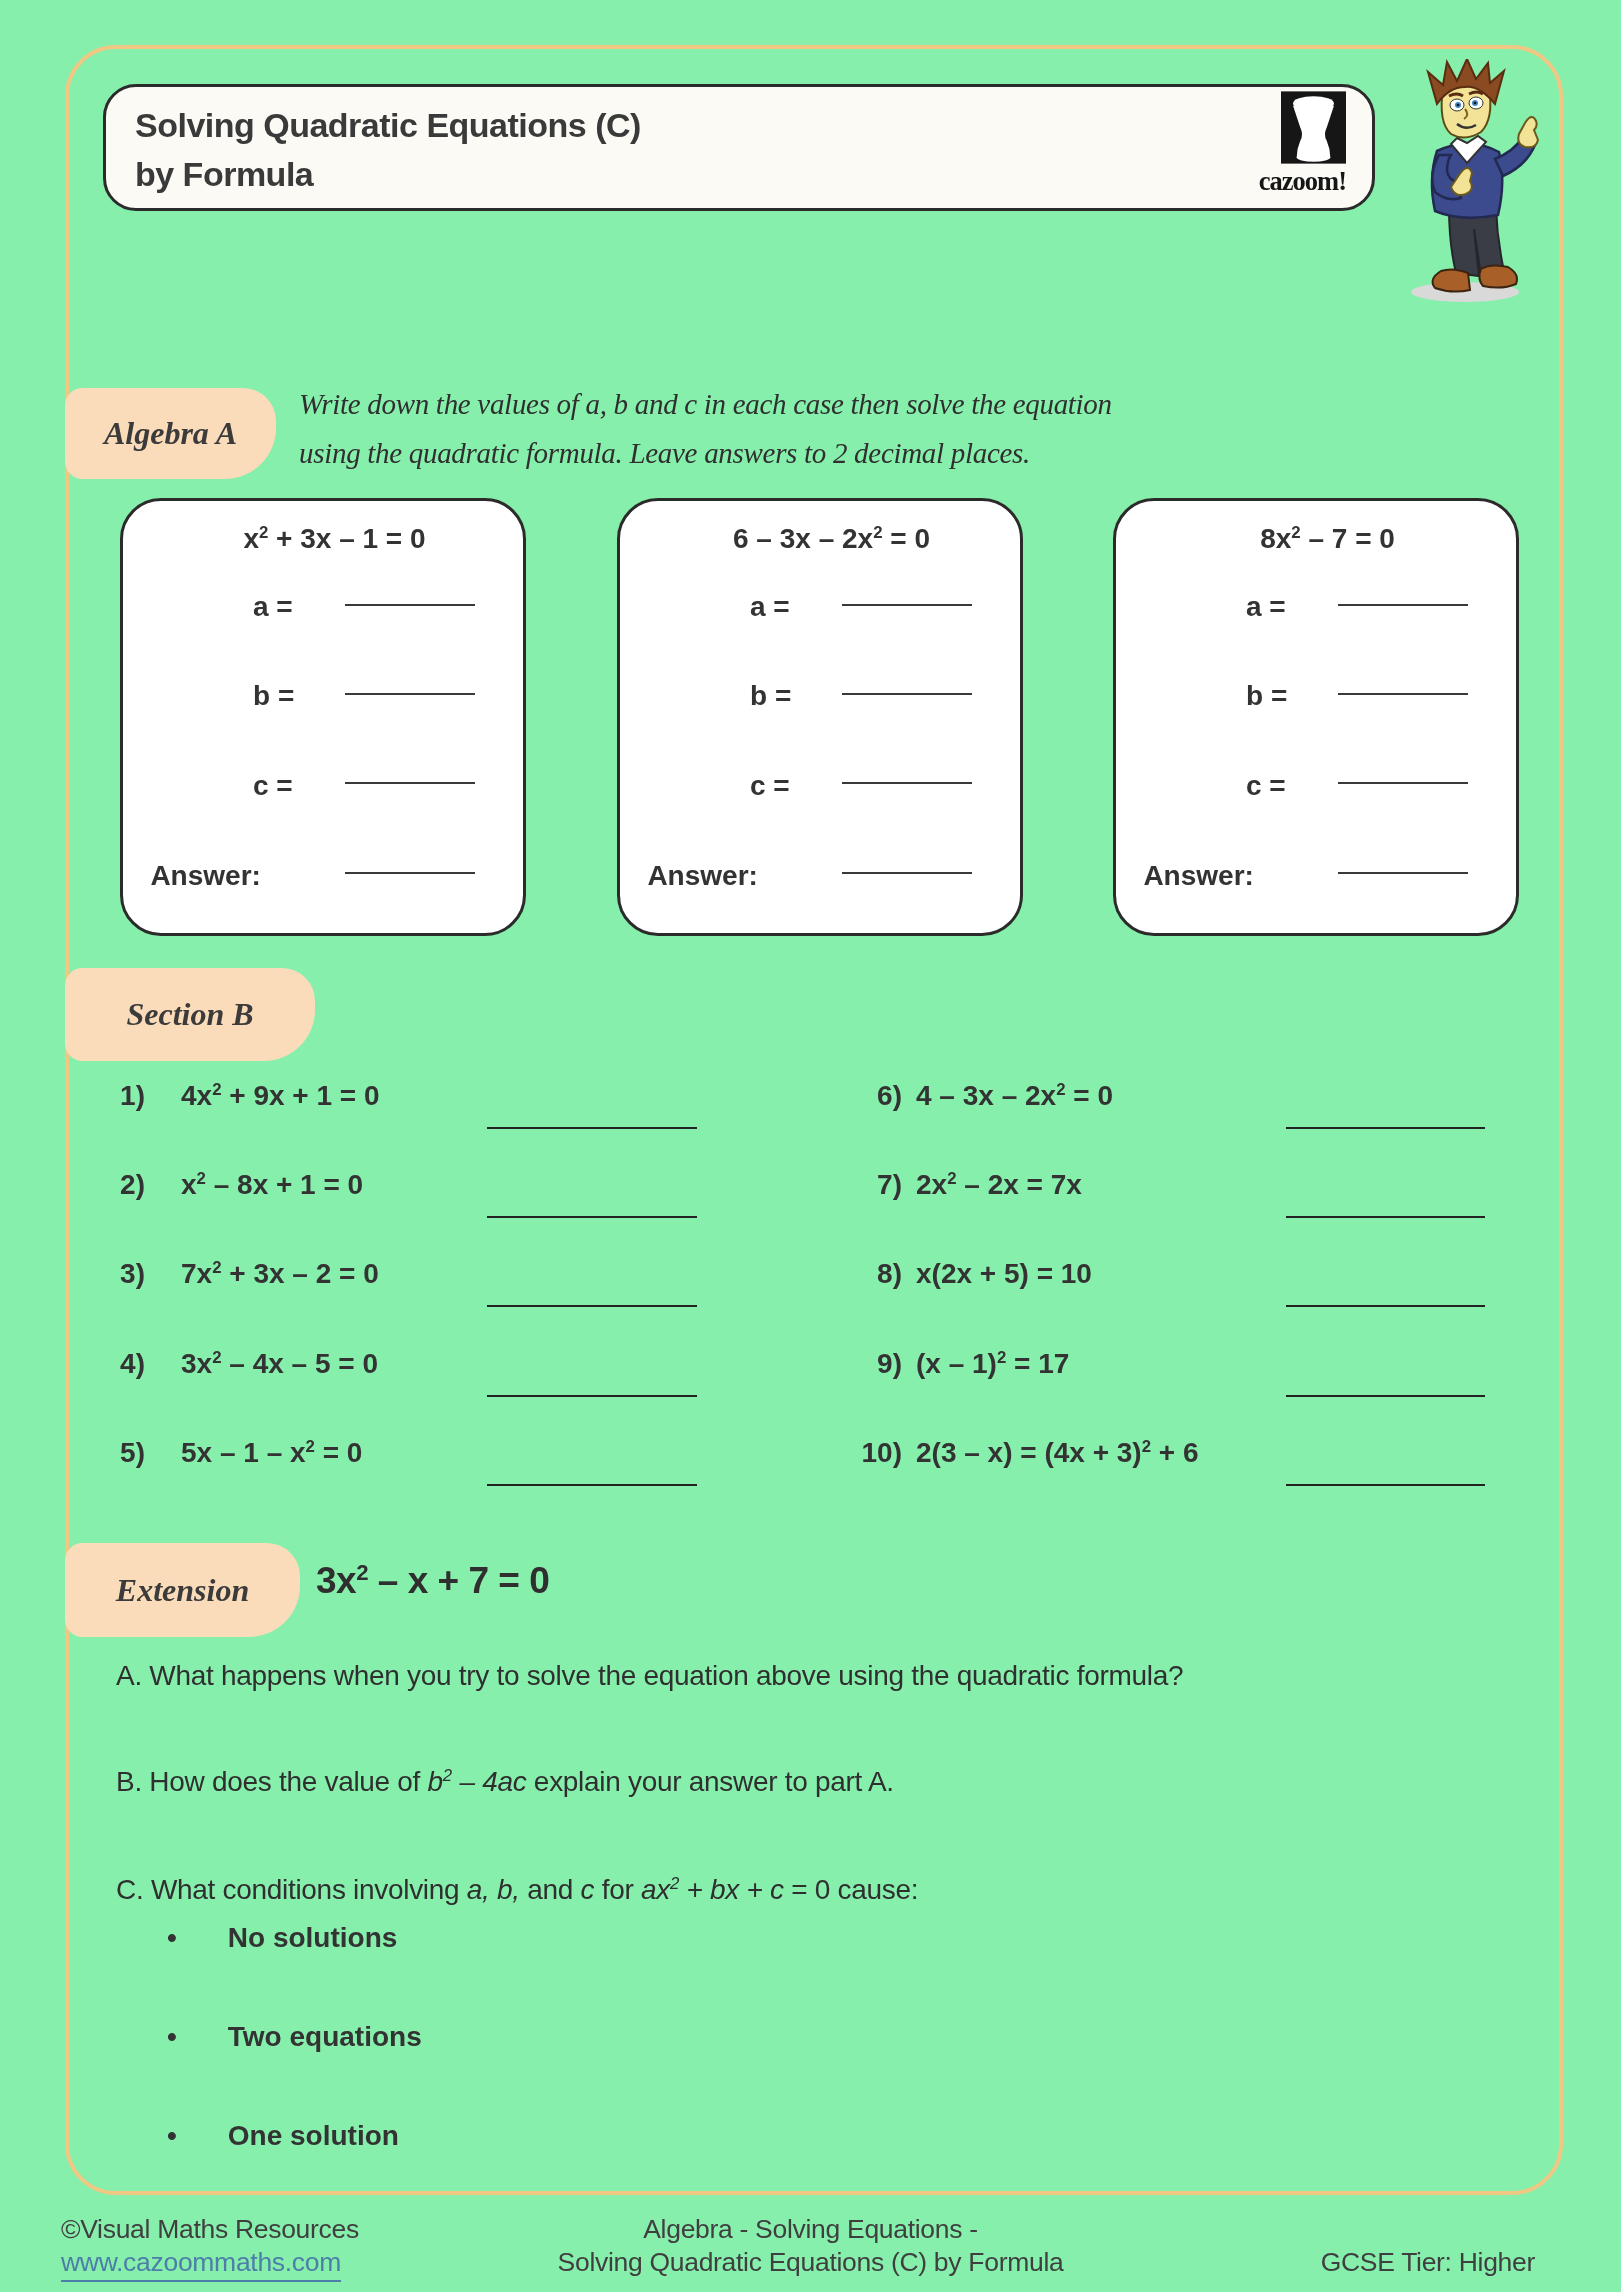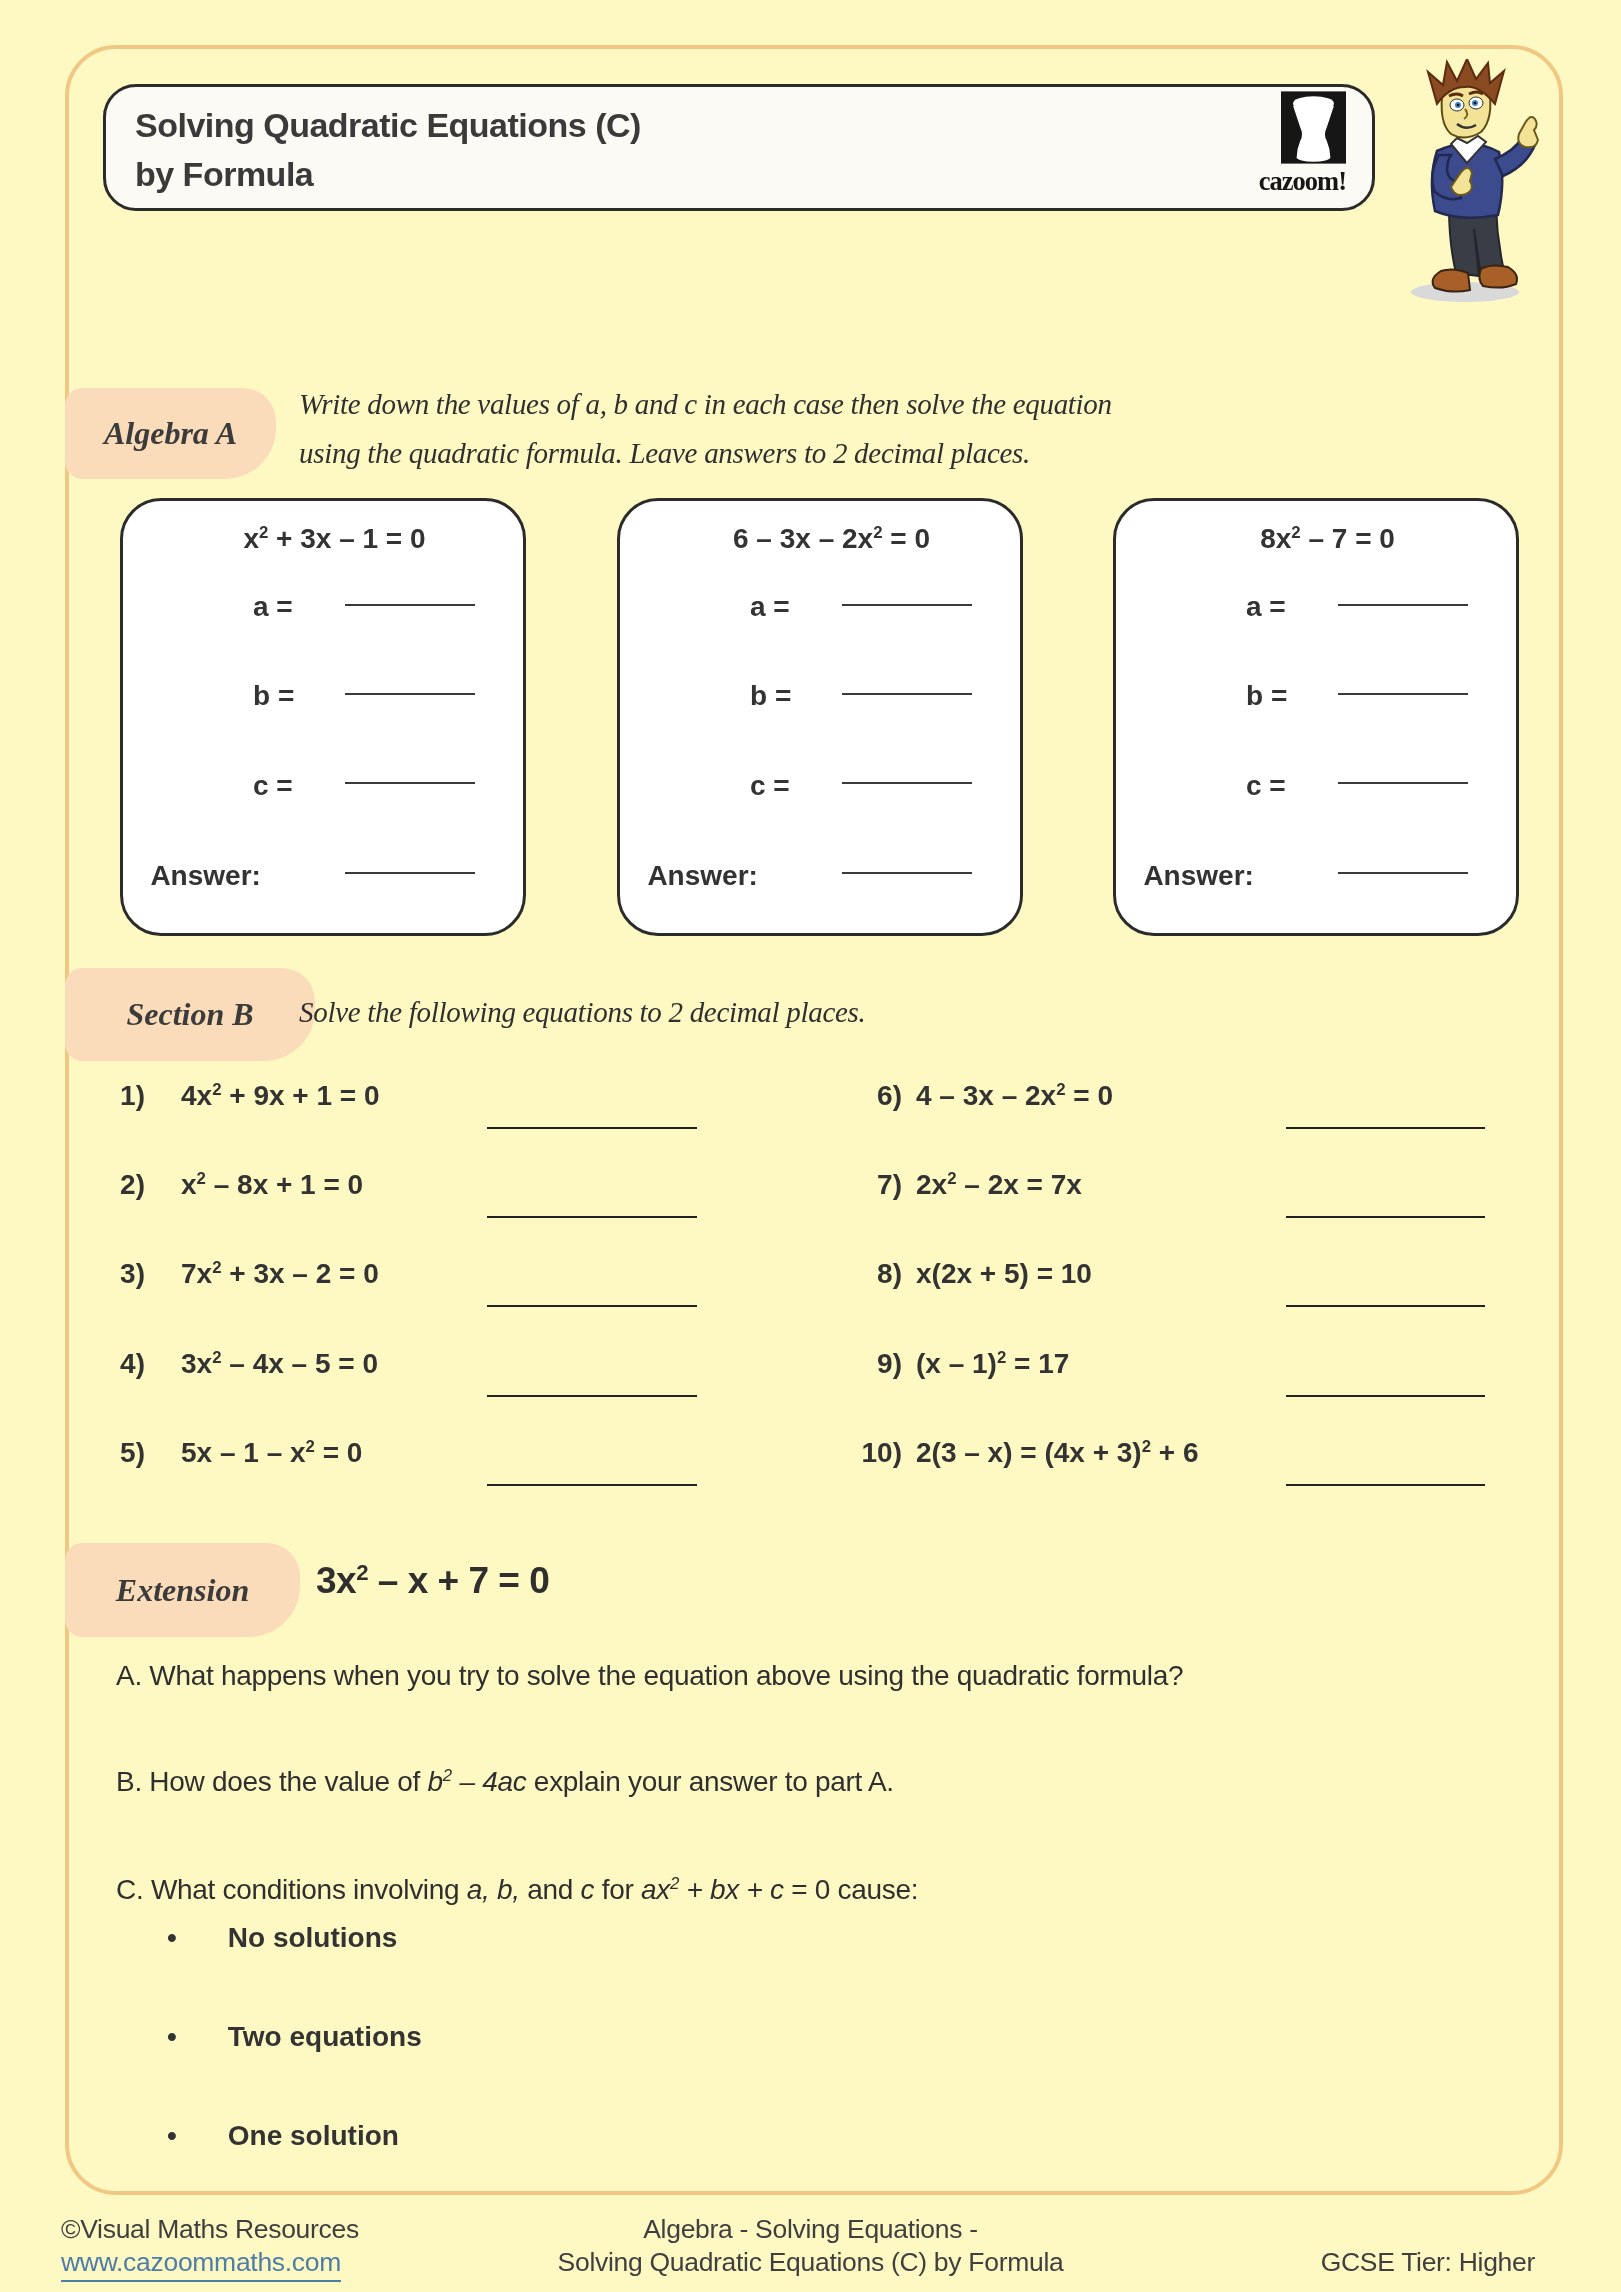--- a/index.html
+++ b/index.html
@@ -4,21 +4,21 @@
 <style>
   :root{
     --border-yellow:#f0c883;
     --peach:#fbdcba;
     --formula-bg:#f6f3c1;
     --ink:#383838;
     --link-blue:#4d7ea8;
   }
   *{margin:0;padding:0;box-sizing:border-box;}
   body{background:#ffffff;font-family:"Liberation Sans",sans-serif;color:var(--ink);}
-  .page{position:relative;width:1621px;height:2293px;background:#fef9c3;overflow:hidden;}
+  .page{position:relative;width:1621px;height:2293px;background:#86efac;overflow:hidden;}
 
   
   .outer-border{position:absolute;left:65px;top:45px;width:1498px;height:2150px;
     border:4.9px solid var(--border-yellow);border-radius:51px;}
 
   
   .title-box{position:absolute;left:103px;top:84px;width:1272px;height:127px;
     background:#fbfaf4;border:3.9px solid #2b2b2b;border-radius:33px;}
   .title{position:absolute;left:29px;top:13.7px;font-size:34px;font-weight:700;
     letter-spacing:-0.5px;line-height:1.44;color:#3a3a3a;}
@@ -180,21 +180,20 @@
     <div class="wline" style="top:192px;"></div>
     <div class="flabel" style="top:269px;">c =</div>
     <div class="wline" style="top:281px;"></div>
     <div class="ans-label" style="top:359px;">Answer:</div>
     <div class="wline" style="top:371px;"></div>
   </div>
 
   <div class="sec-label" style="left:65px;top:968px;width:250px;height:93px;">
     <span>Section B</span>
   </div>
-  <div class="instr" style="left:299px;top:988px;width:1127px;">Solve the following equations to 2 decimal places.</div>
 
   <div class="pcol pcol-left">
     <div class="prow" style="top:0px;">
       <span class="pnum">1)</span>
       <span class="peq">4x<sup>2</sup> + 9x + 1 = 0</span>
       <span class="pline"></span>
     </div>
     <div class="prow" style="top:89px;">
       <span class="pnum">2)</span>
       <span class="peq">x<sup>2</sup> – 8x + 1 = 0</span>

